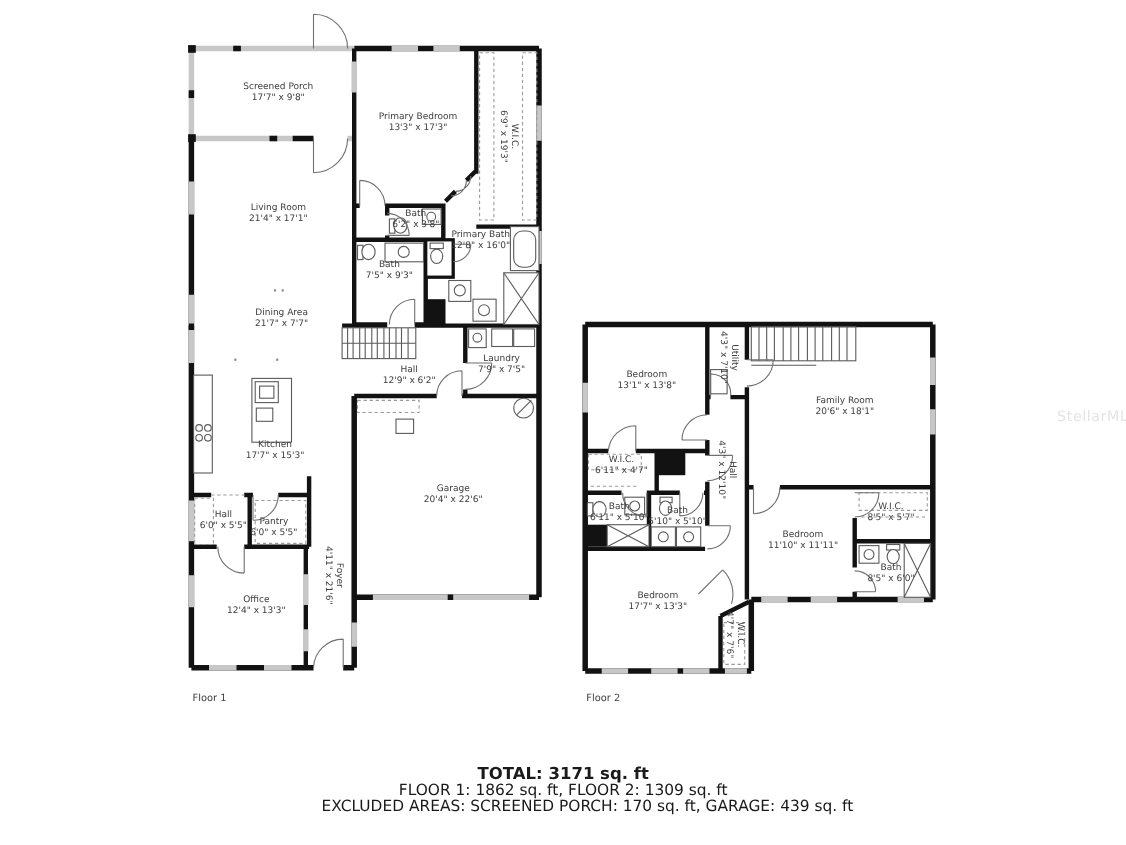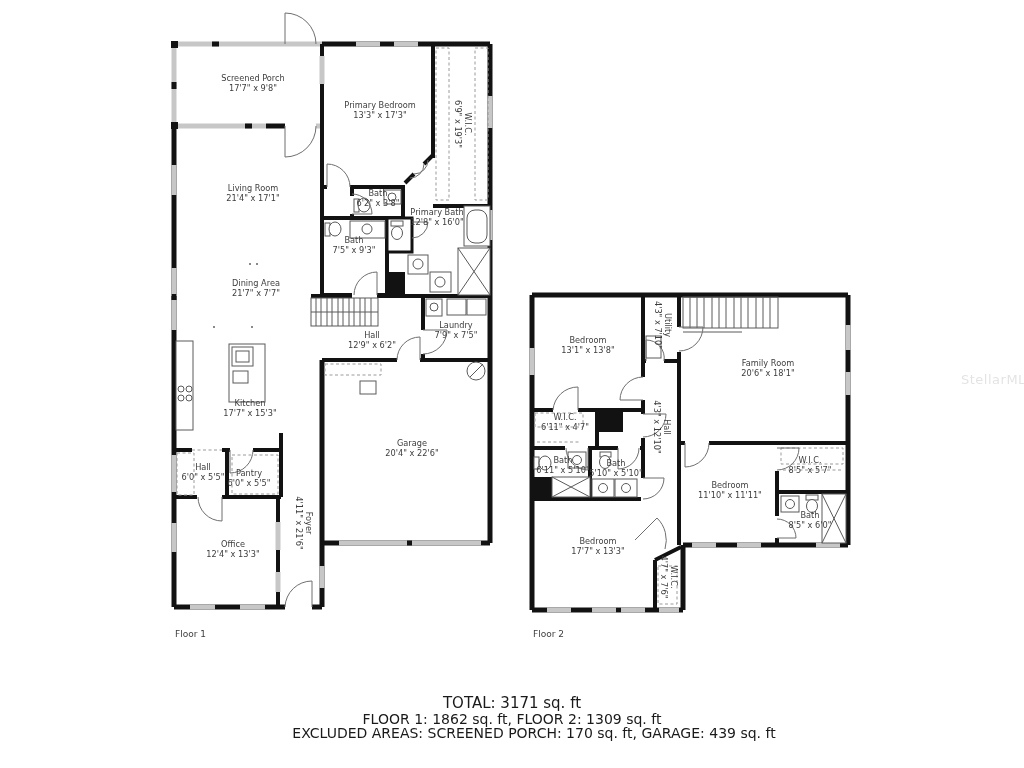--- a/index.html
+++ b/index.html
@@ -7,21 +7,21 @@
     position:relative; width:1024px; height:768px; background:#ffffff;
     font-family:"DejaVu Sans", sans-serif; overflow:hidden;
   }
   svg text {
     font-family:"DejaVu Sans", sans-serif;
     fill:#3d3d3d;
   }
   .room-name, .room-dims { font-size:8.2px; }
   .floor-tag { font-size:9px; }
   .summary-line { position:absolute; left:0; width:1024px; text-align:center; color:#1a1a1a; }
-  .sum-total     { top:694px; font-size:15px; font-weight:normal; }
+  .sum-total     { top:694px; font-size:15px; font-weight:bold; }
   .sum-floors    { top:711px; font-size:14px; }
   .sum-excluded  { top:725px; font-size:14px;margin-left:22px; }
   .sum-disclaimer{ top:743px; font-size:10px; color:#3a3a3a; }
   .watermark {
     position:absolute; left:961px; top:372px; width:90px; text-align:left;
     font-size:13px; color:rgba(80,80,80,0.16); letter-spacing:0.5px;
   }
   
   .w5   { stroke:#121212; stroke-width:5; fill:none; }
   .w4   { stroke:#121212; stroke-width:4; fill:none; }

